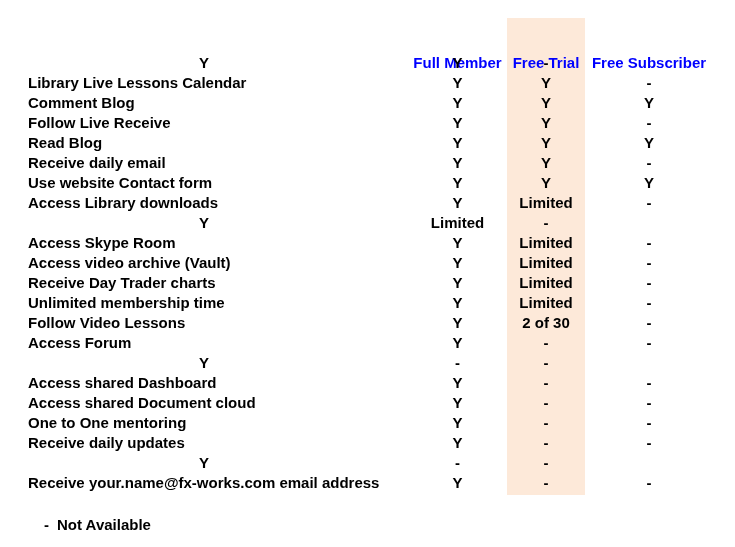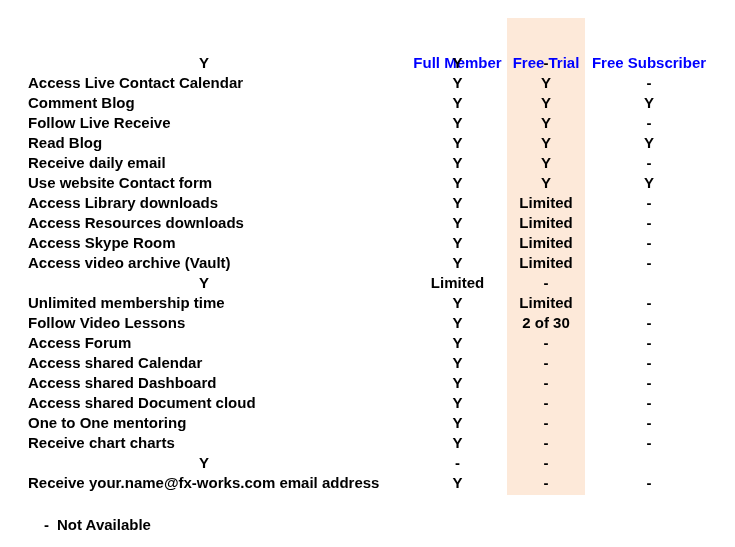--- a/index.html
+++ b/index.html
@@ -86,21 +86,21 @@
   </div>
 
   <div class="rows">
   <div class="row">
     <div class="cell center">Y</div>
     <div class="cell center">Y</div>
     <div class="cell center">-</div>
   </div>
 
   <div class="row">
-    <div class="cell feature">Access Live Contact Calendar</div>
+    <div class="cell feature">Library Live Lessons Calendar</div>
     <div class="cell center">Y</div>
     <div class="cell center">Y</div>
     <div class="cell center">-</div>
   </div>
 
   <div class="row">
     <div class="cell feature">Comment Blog</div>
     <div class="cell center">Y</div>
     <div class="cell center">Y</div>
     <div class="cell center">Y</div>
@@ -135,41 +135,41 @@
   </div>
 
   <div class="row">
     <div class="cell feature">Access Library downloads</div>
     <div class="cell center">Y</div>
     <div class="cell center">Limited</div>
     <div class="cell center">-</div>
   </div>
 
   <div class="row">
-    <div class="cell feature">Access Resources downloads</div>
     <div class="cell center">Y</div>
     <div class="cell center">Limited</div>
     <div class="cell center">-</div>
   </div>
 
   <div class="row">
     <div class="cell feature">Access Skype Room</div>
     <div class="cell center">Y</div>
     <div class="cell center">Limited</div>
     <div class="cell center">-</div>
   </div>
 
   <div class="row">
     <div class="cell feature">Access video archive (Vault)</div>
     <div class="cell center">Y</div>
     <div class="cell center">Limited</div>
     <div class="cell center">-</div>
   </div>
 
   <div class="row">
+    <div class="cell feature">Receive Day Trader charts</div>
     <div class="cell center">Y</div>
     <div class="cell center">Limited</div>
     <div class="cell center">-</div>
   </div>
 
   <div class="row">
     <div class="cell feature">Unlimited membership time</div>
     <div class="cell center">Y</div>
     <div class="cell center">Limited</div>
     <div class="cell center">-</div>
@@ -183,21 +183,20 @@
   </div>
 
   <div class="row">
     <div class="cell feature">Access Forum</div>
     <div class="cell center">Y</div>
     <div class="cell center">-</div>
     <div class="cell center">-</div>
   </div>
 
   <div class="row">
-    <div class="cell feature">Access shared Calendar</div>
     <div class="cell center">Y</div>
     <div class="cell center">-</div>
     <div class="cell center">-</div>
   </div>
 
   <div class="row">
     <div class="cell feature">Access shared Dashboard</div>
     <div class="cell center">Y</div>
     <div class="cell center">-</div>
     <div class="cell center">-</div>
@@ -211,21 +210,21 @@
   </div>
 
   <div class="row">
     <div class="cell feature">One to One mentoring</div>
     <div class="cell center">Y</div>
     <div class="cell center">-</div>
     <div class="cell center">-</div>
   </div>
 
   <div class="row">
-    <div class="cell feature">Receive chart charts</div>
+    <div class="cell feature">Receive daily updates</div>
     <div class="cell center">Y</div>
     <div class="cell center">-</div>
     <div class="cell center">-</div>
   </div>
 
   <div class="row">
     <div class="cell center">Y</div>
     <div class="cell center">-</div>
     <div class="cell center">-</div>
   </div>

